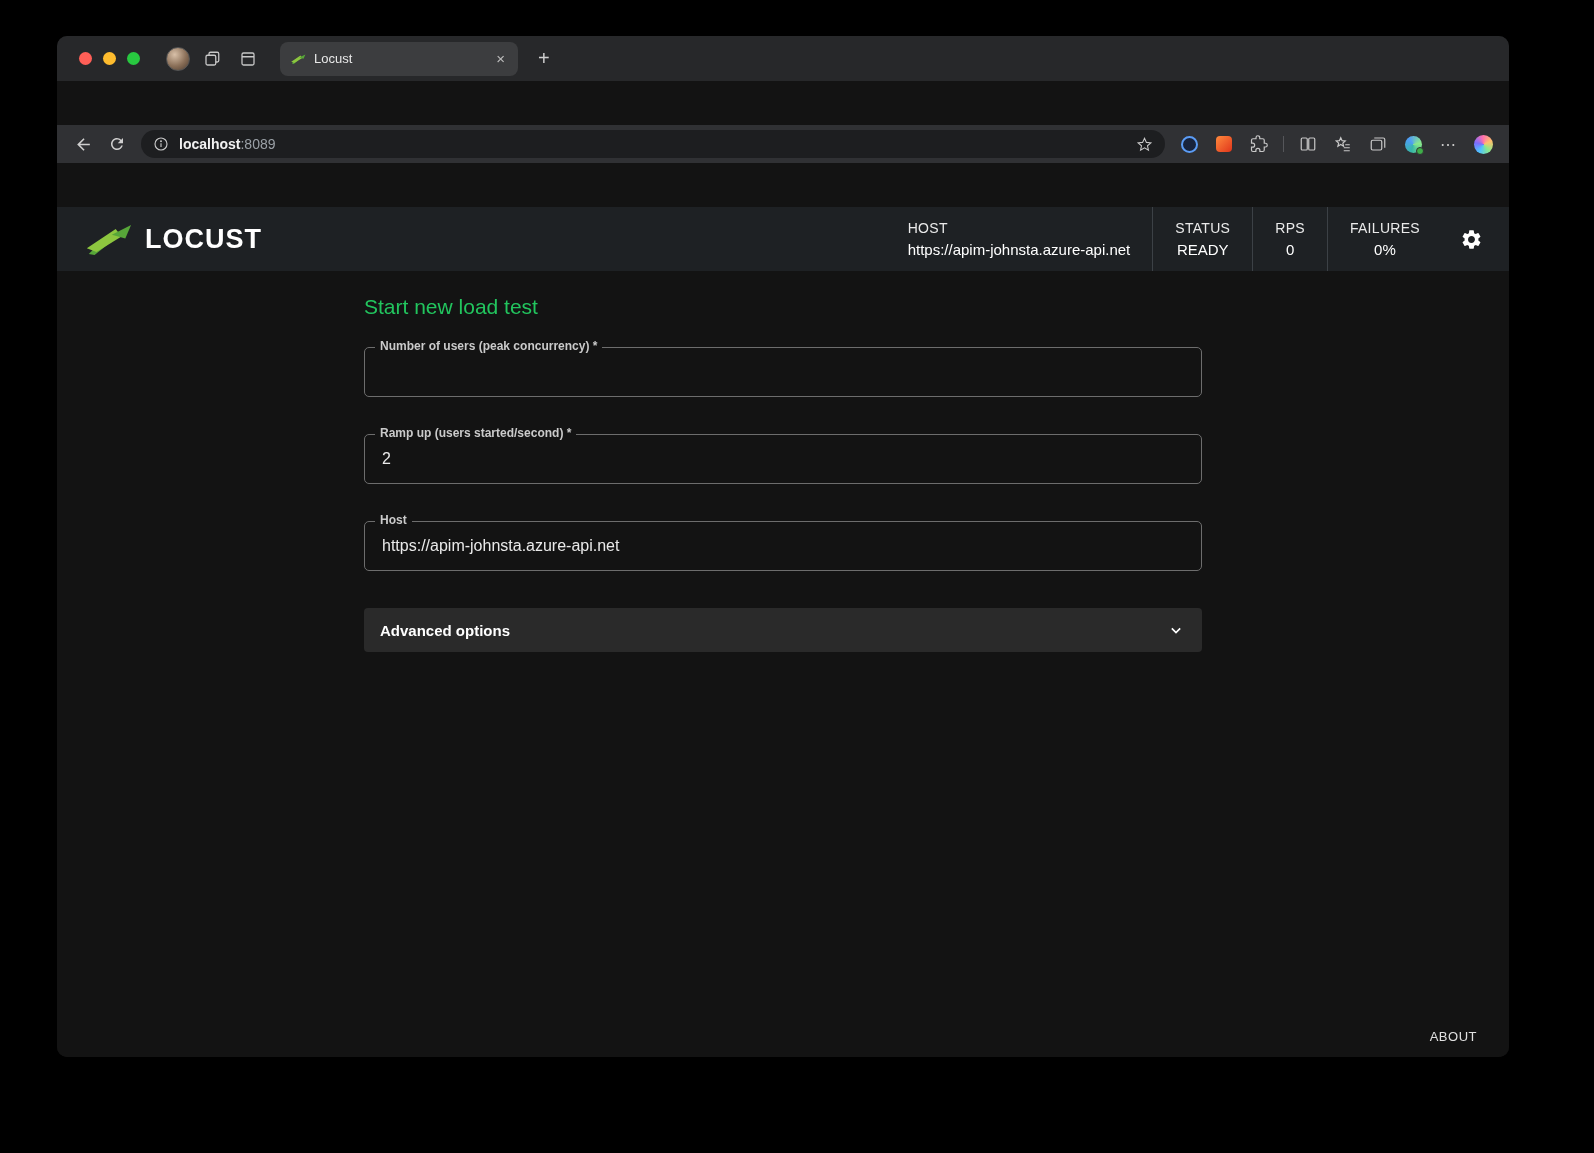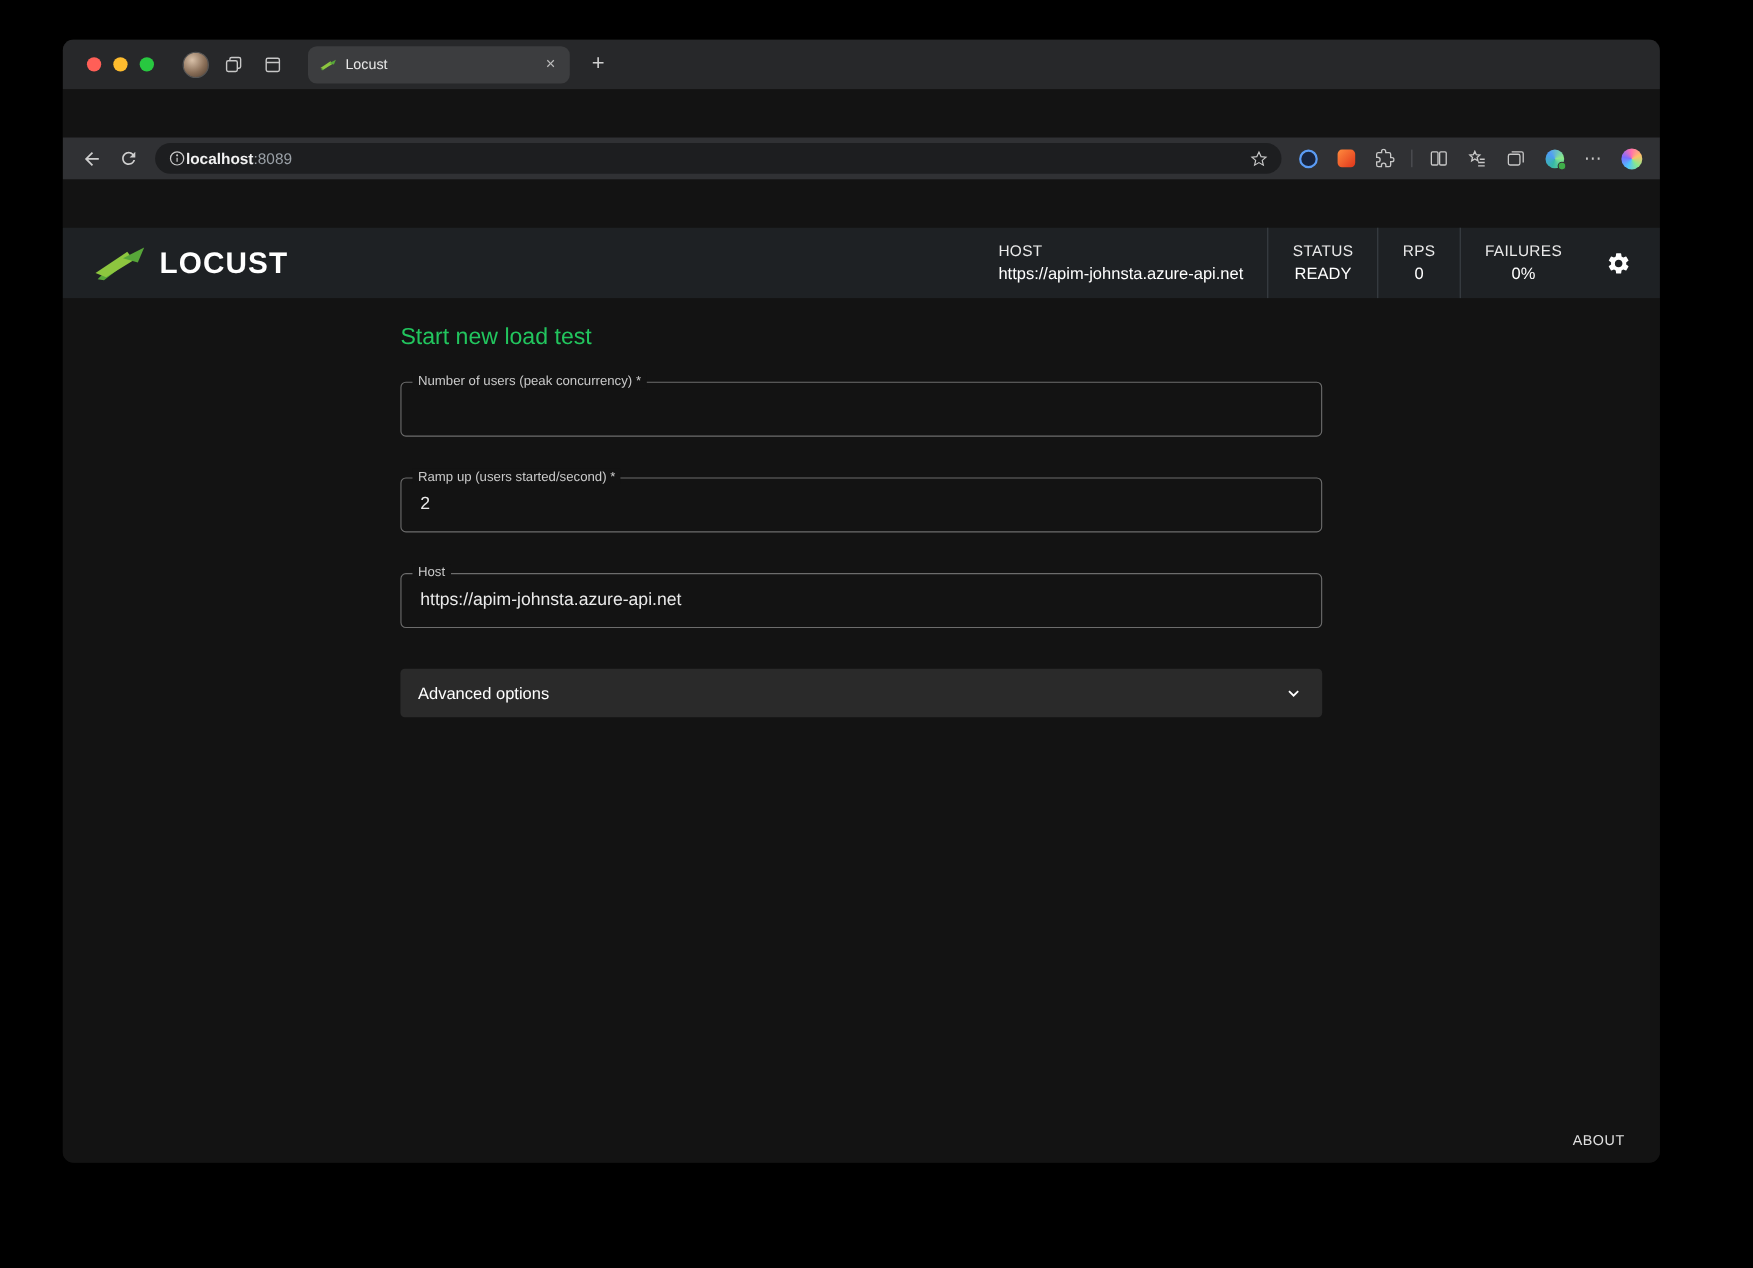--- a/index.html
+++ b/index.html
@@ -45,21 +45,21 @@
   }
   .nav-btn {
     width:28px; height:28px; display:flex; align-items:center; justify-content:center;
     color:#cfcfcf; margin-right:6px;
   }
   .urlbar {
     flex:1; height:28px; background:#1d1e20; border-radius:15px;
     display:flex; align-items:center; padding:0 12px; margin:0 10px 0 4px;
     color:#e8e8e8; font-size:14px;
   }
-  .url-text { }
+  .url-text { margin-left:10px; }
   .url-host { font-weight:700; color:#f1f1f1; }
   .url-port { color:#9aa0a6; }
   .urlbar .spacer { flex:1; }
   .ext-row { display:flex; align-items:center; gap:7px; }
   .ext-btn {
     width:28px; height:26px; display:flex; align-items:center; justify-content:center;
     color:#c8c8c8; font-size:16px;
   }
   .ext-divider { width:1px; height:16px; background:#55565a; margin:0 3px; }
   .circle-blue { width:17px; height:17px; border-radius:50%; border:2px solid #5b9cf5; background:#18243d; }
@@ -94,30 +94,30 @@
   }
   .content { flex:1; position:relative; }
   .form-col { width:838px; margin:24px auto 0; }
   .page-title { font-size:21px; font-weight:400; color:#22c55e; margin:0 0 28px 0; }
   .field {
     position:relative; border:1px solid #6d6d6d; border-radius:5px; height:50px;
     margin-bottom:37px; display:flex; align-items:center; padding:0 15px;
   }
   .field-label {
     position:absolute; top:-9px; left:10px; background:#131313; padding:0 5px;
-    font-size:12px; color:#cacaca;
+    font-size:12px; color:#cacaca;font-weight:bold;
   }
   .field-input {
     background:transparent; border:none; outline:none; width:100%;
     color:#eaeaea; font-size:16px; font-family:"Liberation Sans", sans-serif;
   }
   .advanced {
     height:44px; background:#2a2a2a; border-radius:4px; display:flex;
     align-items:center; justify-content:space-between; padding:0 16px;
-    color:#fff; font-size:15px; margin-bottom:36px; cursor:pointer;
+    color:#fff; font-size:15px; margin-bottom:36px; cursor:pointer;font-weight:bold;
   }
   .start-btn {
     display:block; width:100%; height:40px; background:#2e7d32; color:#fff;
     border:none; border-radius:4px; font-size:15px; letter-spacing:0.8px;
     font-weight:500; cursor:pointer; font-family:"Liberation Sans", sans-serif;
   }
   .about {
     position:absolute; right:32px; bottom:13px; color:#e0e0e0; font-size:13px;
     letter-spacing:0.5px; cursor:pointer;
   }

